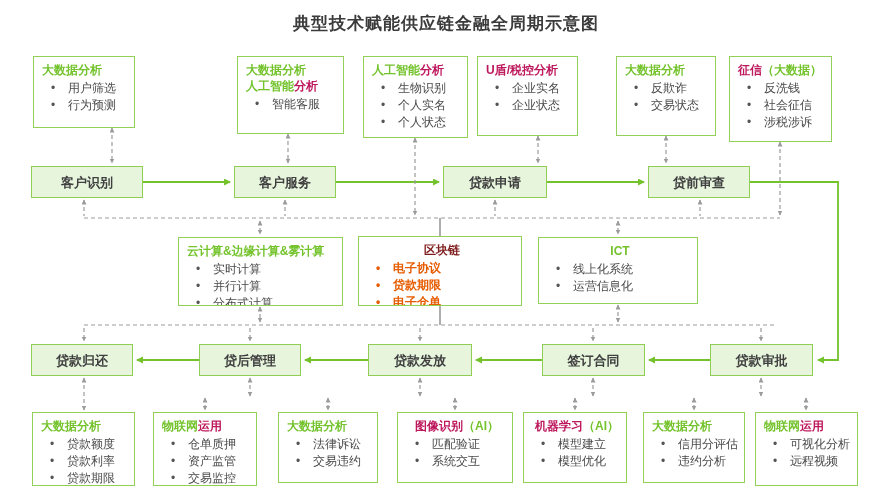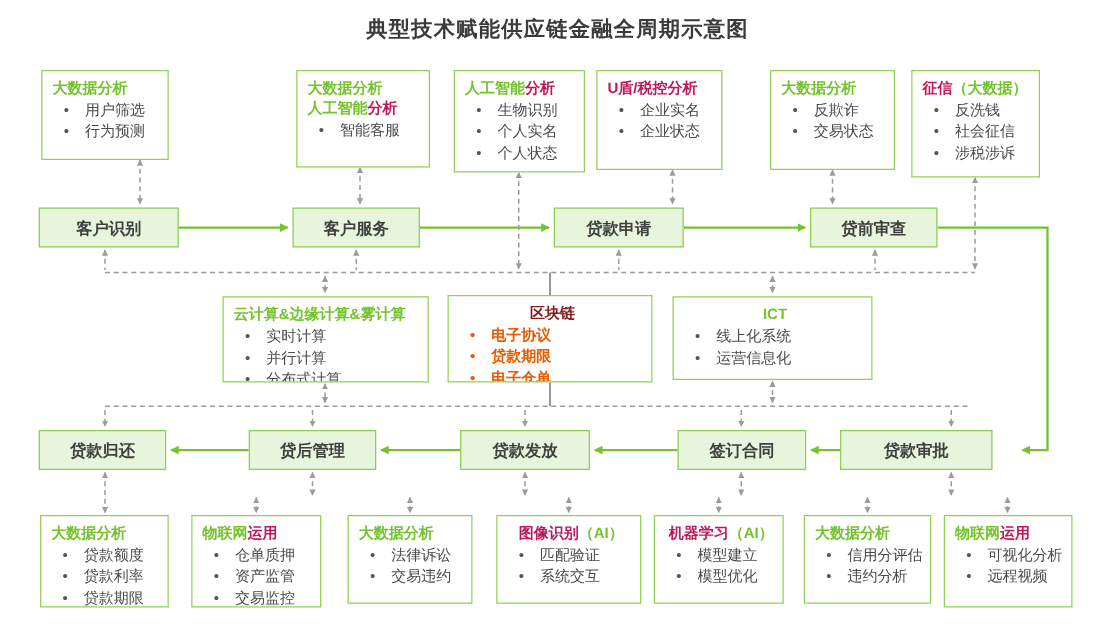--- a/index.html
+++ b/index.html
@@ -104,21 +104,21 @@
 
   <div class="flow" style="left:31px;top:166px;width:112px">客户识别</div>
   <div class="flow" style="left:234px;top:166px;width:102px">客户服务</div>
   <div class="flow" style="left:648px;top:166px;width:102px">贷前审查</div>
   <div class="flow" style="left:443px;top:166px;width:104px">贷款申请</div>
 
   <div class="flow" style="left:31px;top:344px;width:102px">贷款归还</div>
   <div class="flow" style="left:199px;top:344px;width:102px">贷后管理</div>
   <div class="flow" style="left:368px;top:344px;width:104px">贷款发放</div>
   <div class="flow" style="left:542px;top:344px;width:103px">签订合同</div>
-  <div class="flow" style="left:672px;top:344px;width:122px">贷款审批</div>
+  <div class="flow" style="left:710px;top:344px;width:103px">贷款审批</div>
 
   <div id="info-layer">
       <div class="ibox" style="left: 33px; top: 56px; width: 102px; height: 72px;">
         <div class="ttl"><span class="c-g">大数据分析</span></div>
         <ul>
           <li class="c-d">用户筛选</li>
           <li class="c-d">行为预测</li>
         </ul>
       </div>
       <div class="ibox" style="left: 237px; top: 56px; width: 107px; height: 78px;">

